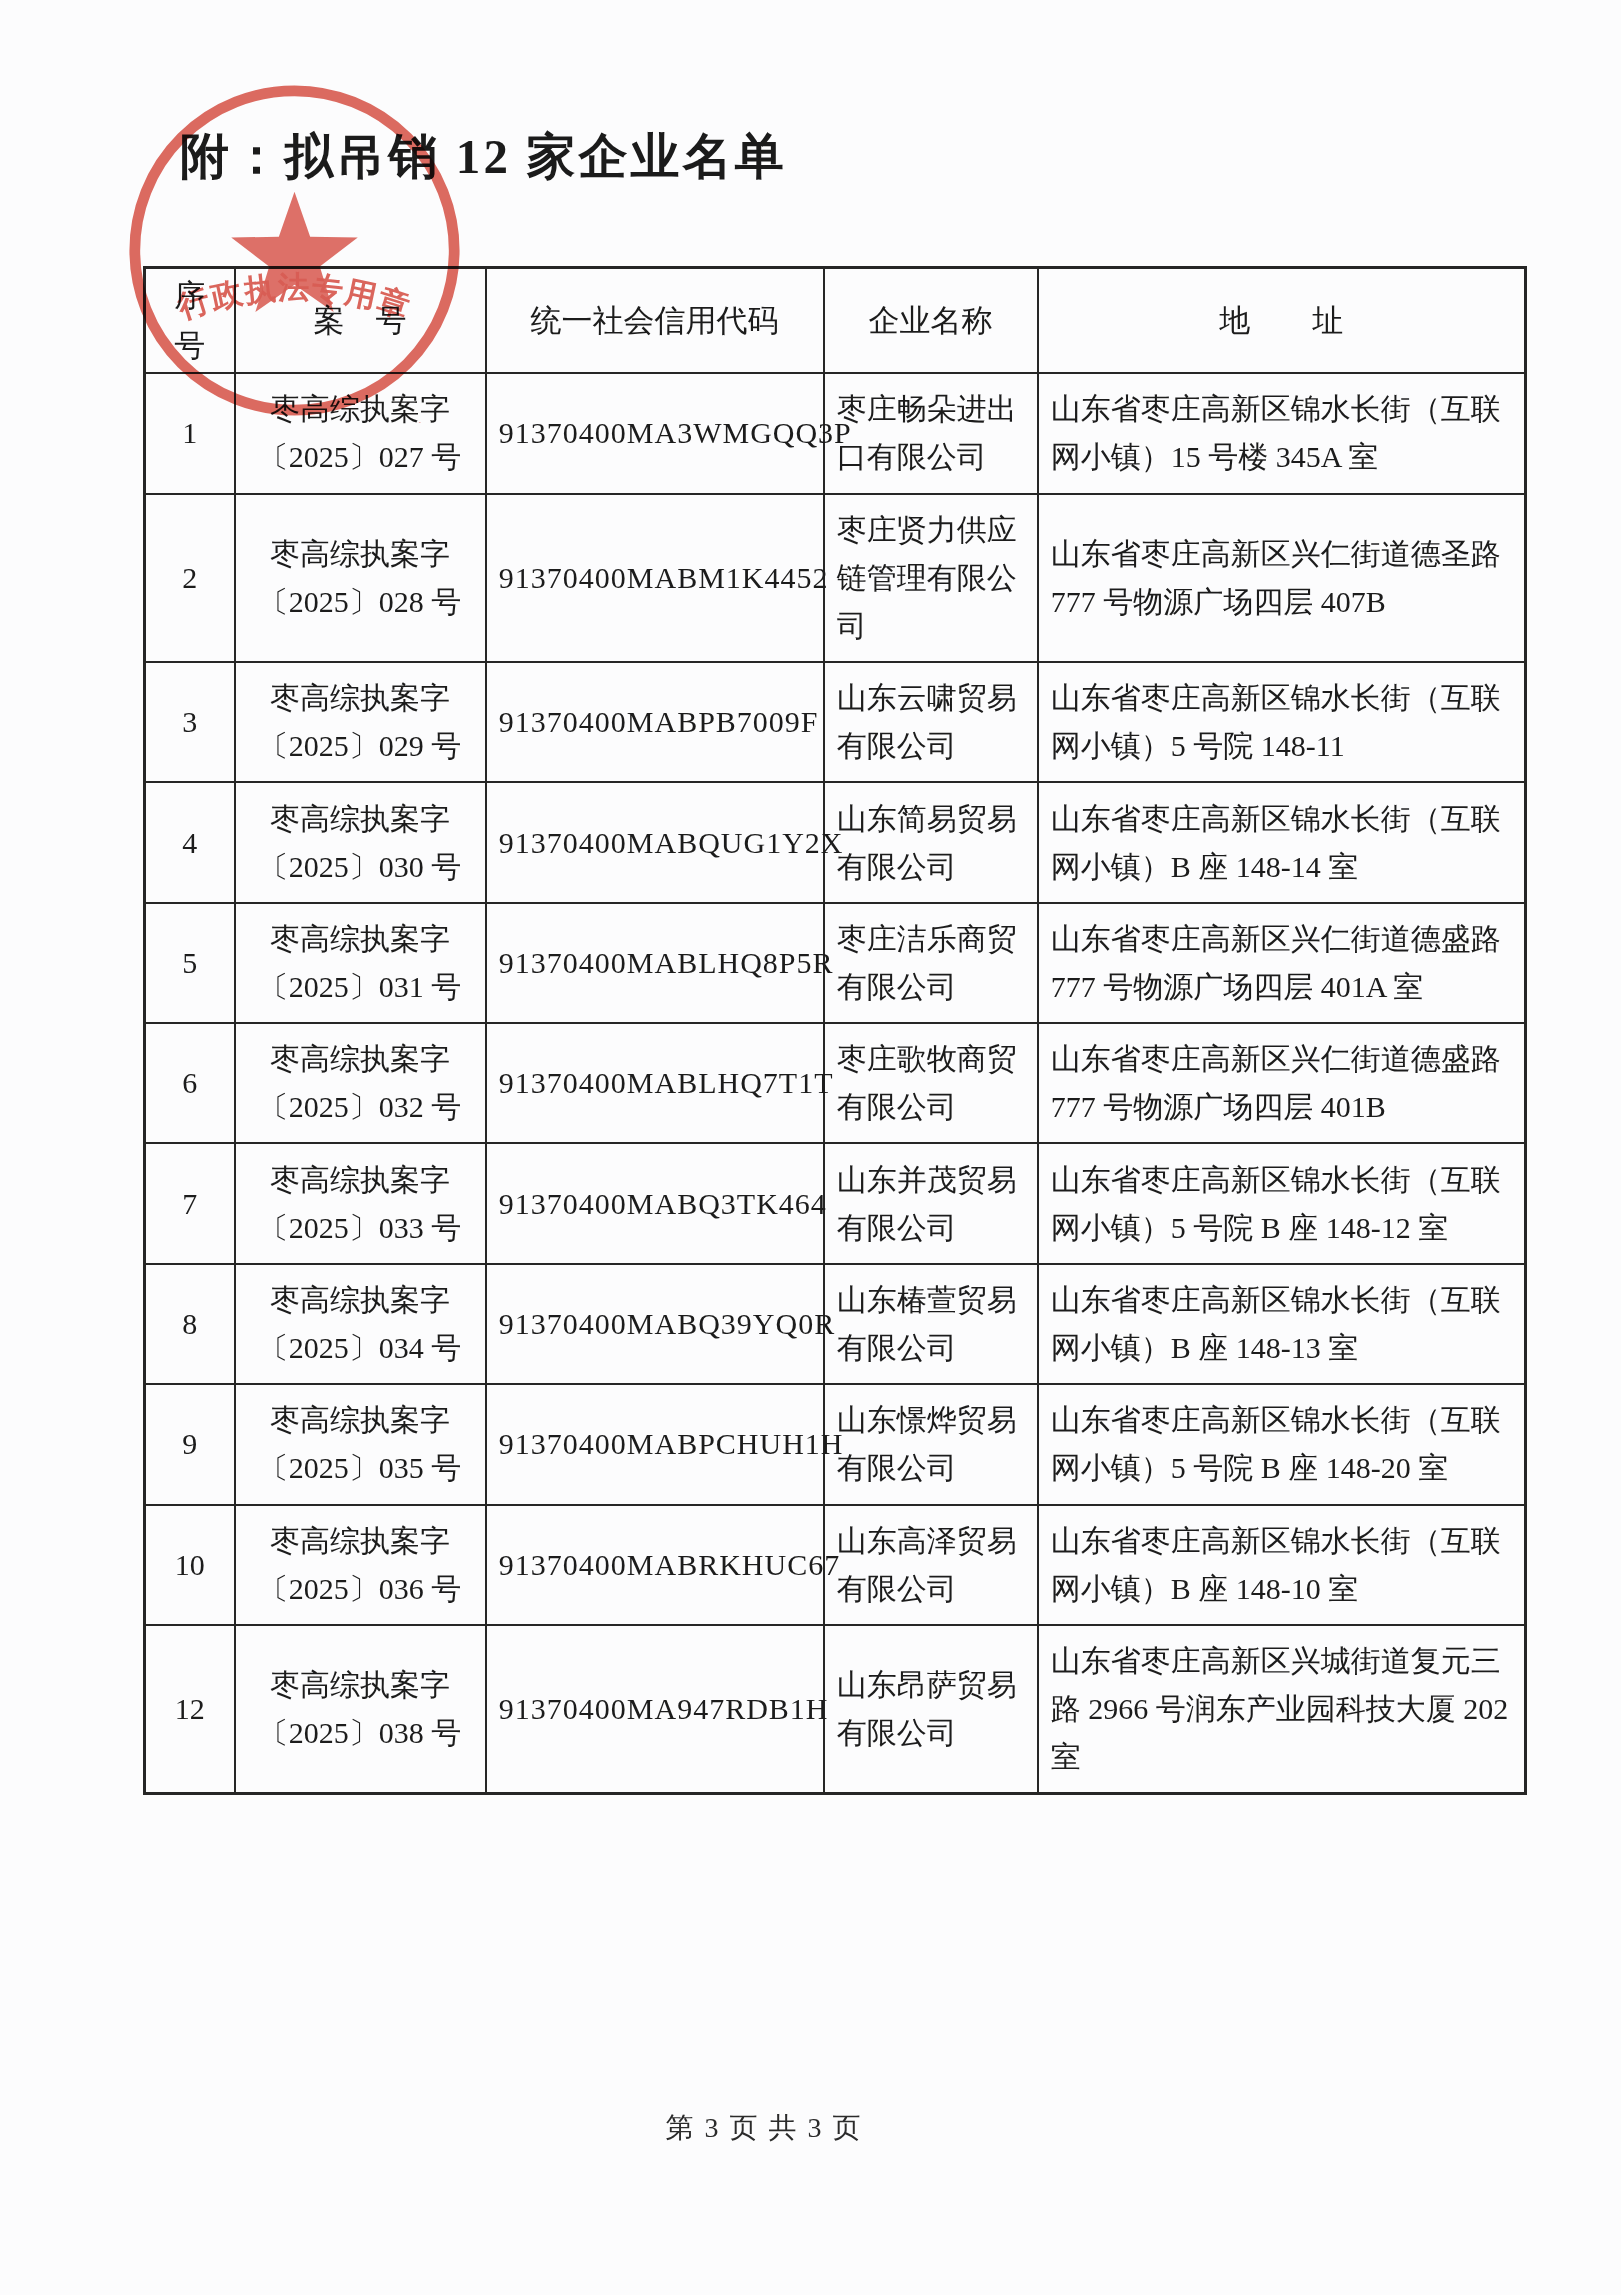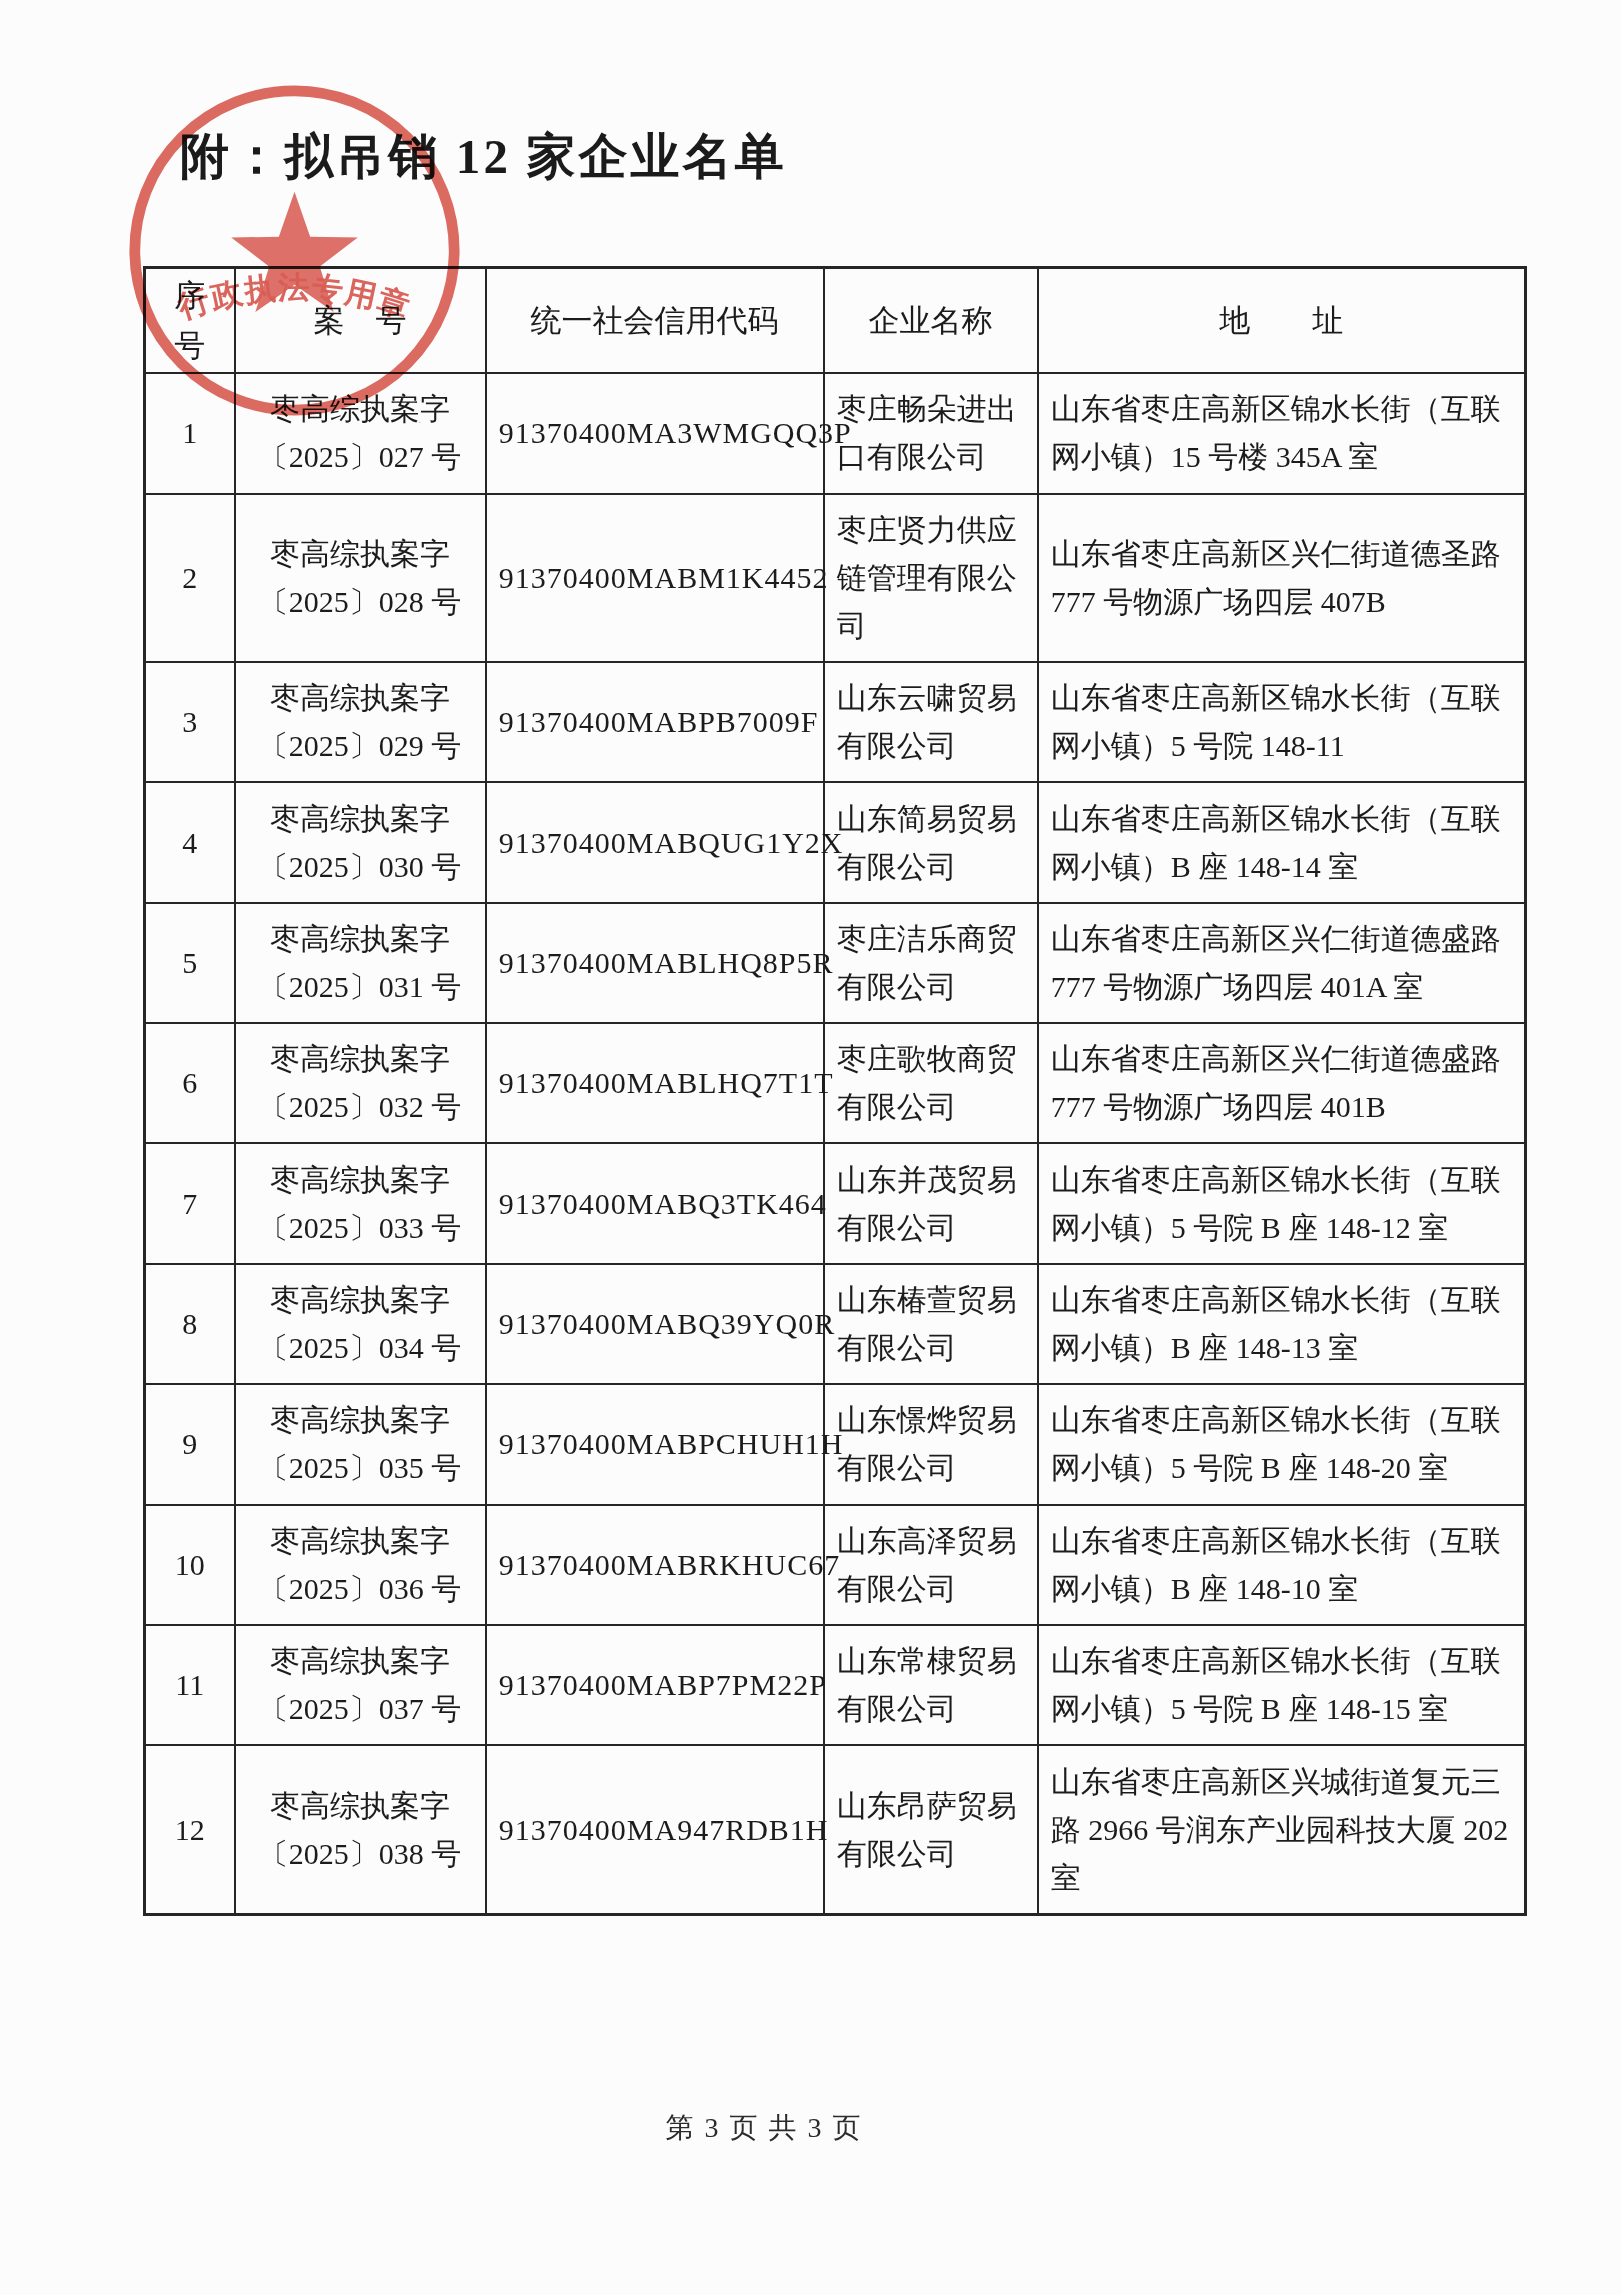--- a/index.html
+++ b/index.html
@@ -192,28 +192,20 @@
       </tr>
       <tr>
         <td class="c-no">10</td>
         <td class="c-case">枣高综执案字
 〔2025〕036 号</td>
         <td class="c-code">91370400MABRKHUC67</td>
         <td class="c-name">山东高泽贸易有限公司</td>
         <td class="c-addr">山东省枣庄高新区锦水长街（互联网小镇）B 座 148-10 室</td>
       </tr>
       <tr>
-        <td class="c-no">11</td>
-        <td class="c-case">枣高综执案字
-〔2025〕037 号</td>
-        <td class="c-code">91370400MABP7PM22P</td>
-        <td class="c-name">山东常棣贸易有限公司</td>
-        <td class="c-addr">山东省枣庄高新区锦水长街（互联网小镇）5 号院 B 座 148-15 室</td>
-      </tr>
-      <tr>
         <td class="c-no">12</td>
         <td class="c-case">枣高综执案字
 〔2025〕038 号</td>
         <td class="c-code">91370400MA947RDB1H</td>
         <td class="c-name">山东昂萨贸易有限公司</td>
         <td class="c-addr">山东省枣庄高新区兴城街道复元三路 2966 号润东产业园科技大厦 202 室</td>
       </tr>
     </tbody>
   </table>
 

